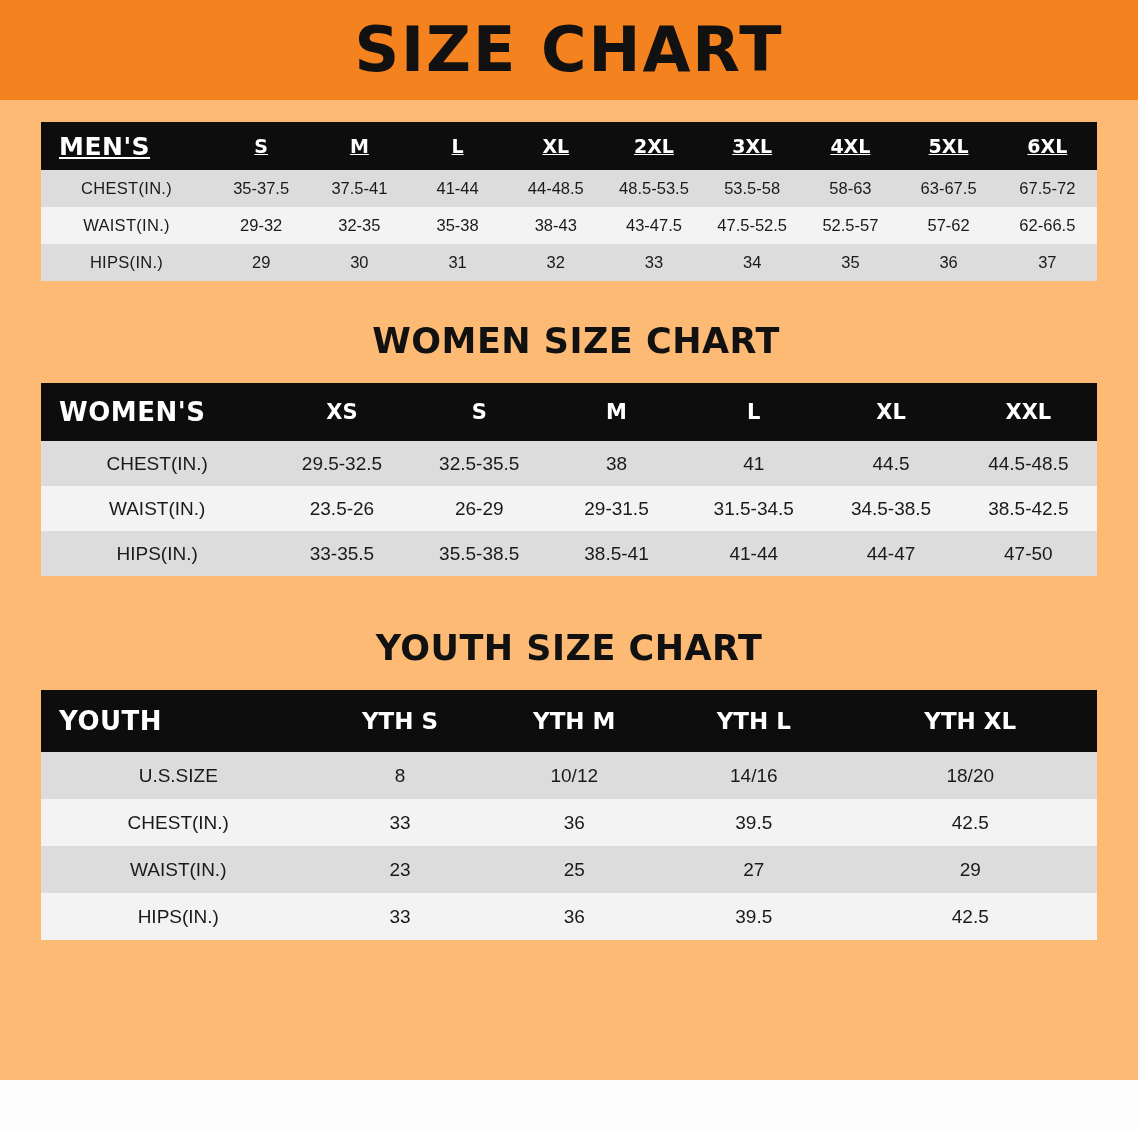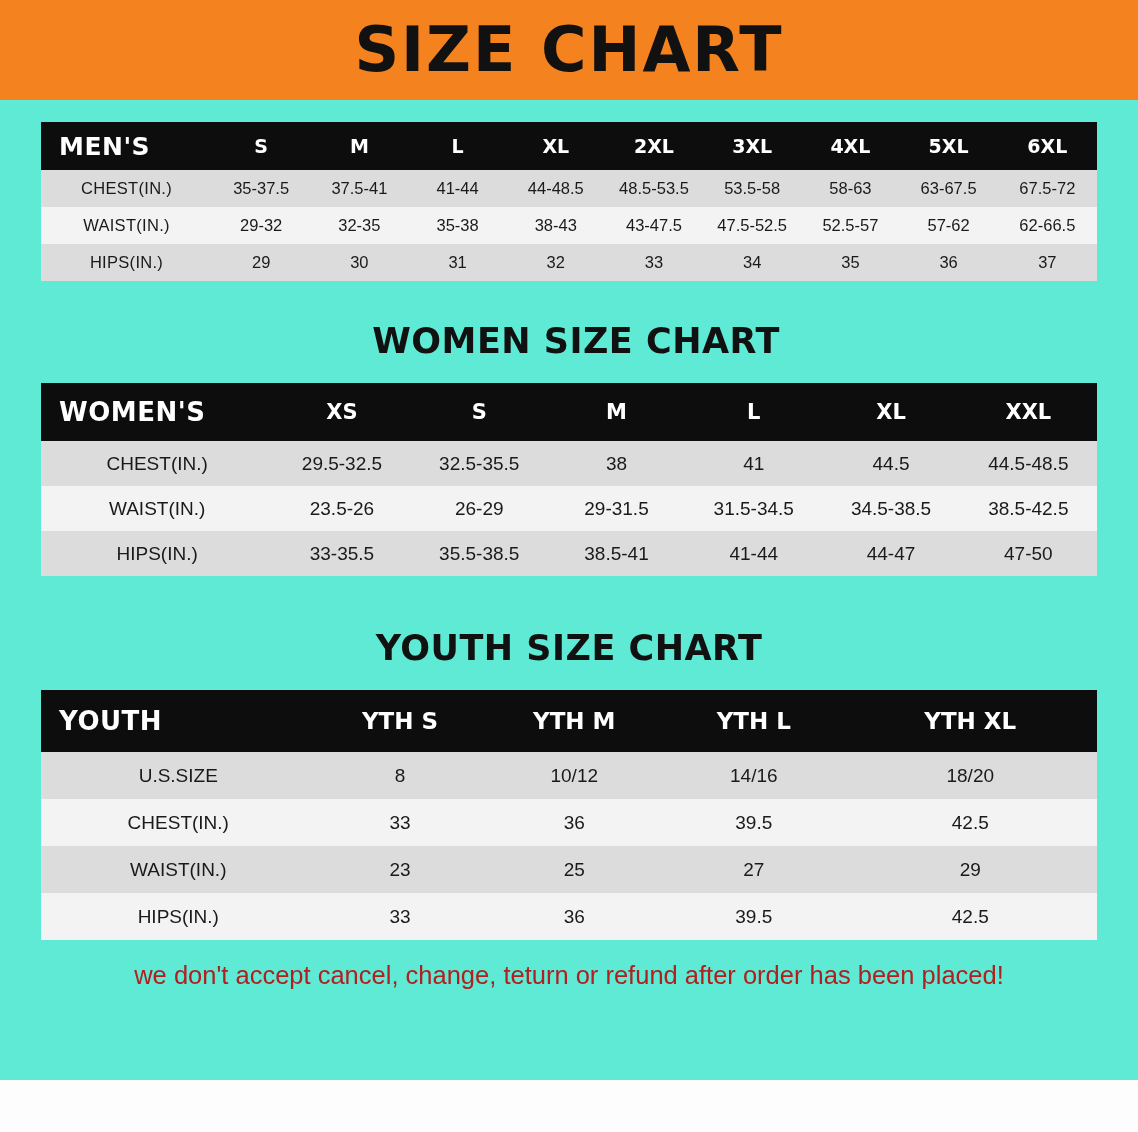--- a/index.html
+++ b/index.html
@@ -11,21 +11,21 @@
     height: 1132px;
     background: #fdfdfd;
     font-family: "Liberation Sans", sans-serif;
     color: #111;
     overflow: hidden;
   }
   .page {
     width: 1138px;
     height: 1080px;
     position: relative;
-    background: #5eead4;
+    background: #fdba74;
   }
   
   .banner {
     width: 100%;
     height: 100px;
     background: #F4821F;
     display: flex;
     align-items: center;
     justify-content: center;
     box-sizing: border-box;
@@ -82,21 +82,21 @@
     font-family: "DejaVu Sans", sans-serif;
     font-weight: bold;
   }
   
   table.size thead th.rowhead {
     text-align: left;
     padding-left: 18px;
   }
 
   
-  .tbl-men thead th { height: 46px; font-size: 19px; }
+  .tbl-men thead th { height: 46px; font-size: 19px; text-decoration: underline; }
   .tbl-men thead th.rowhead { font-size: 25px; letter-spacing: 0.5px; }
   .tbl-men tbody td { height: 35px; font-size: 16.5px; }
   .tbl-men tbody td.rowhead { font-size: 16.5px; letter-spacing: 0.3px; }
 
   
   .tbl-women thead th { height: 56px; font-size: 21px; margin-top: 17px; }
   .tbl-women thead th.rowhead { font-size: 26px; letter-spacing: 0.5px; }
   .tbl-women tbody td { height: 43px; font-size: 19px; }
 
   
@@ -305,16 +305,15 @@
           <td>33</td>
           <td>36</td>
           <td>39.5</td>
           <td>42.5</td>
         </tr>
       </tbody>
     </table>
   </div>
 
   <div class="note">
-    <div>we don't accept cancel, change, teturn or refund after order has been placed!</div>
   </div>
 
 </div>
 
 </body></html>

